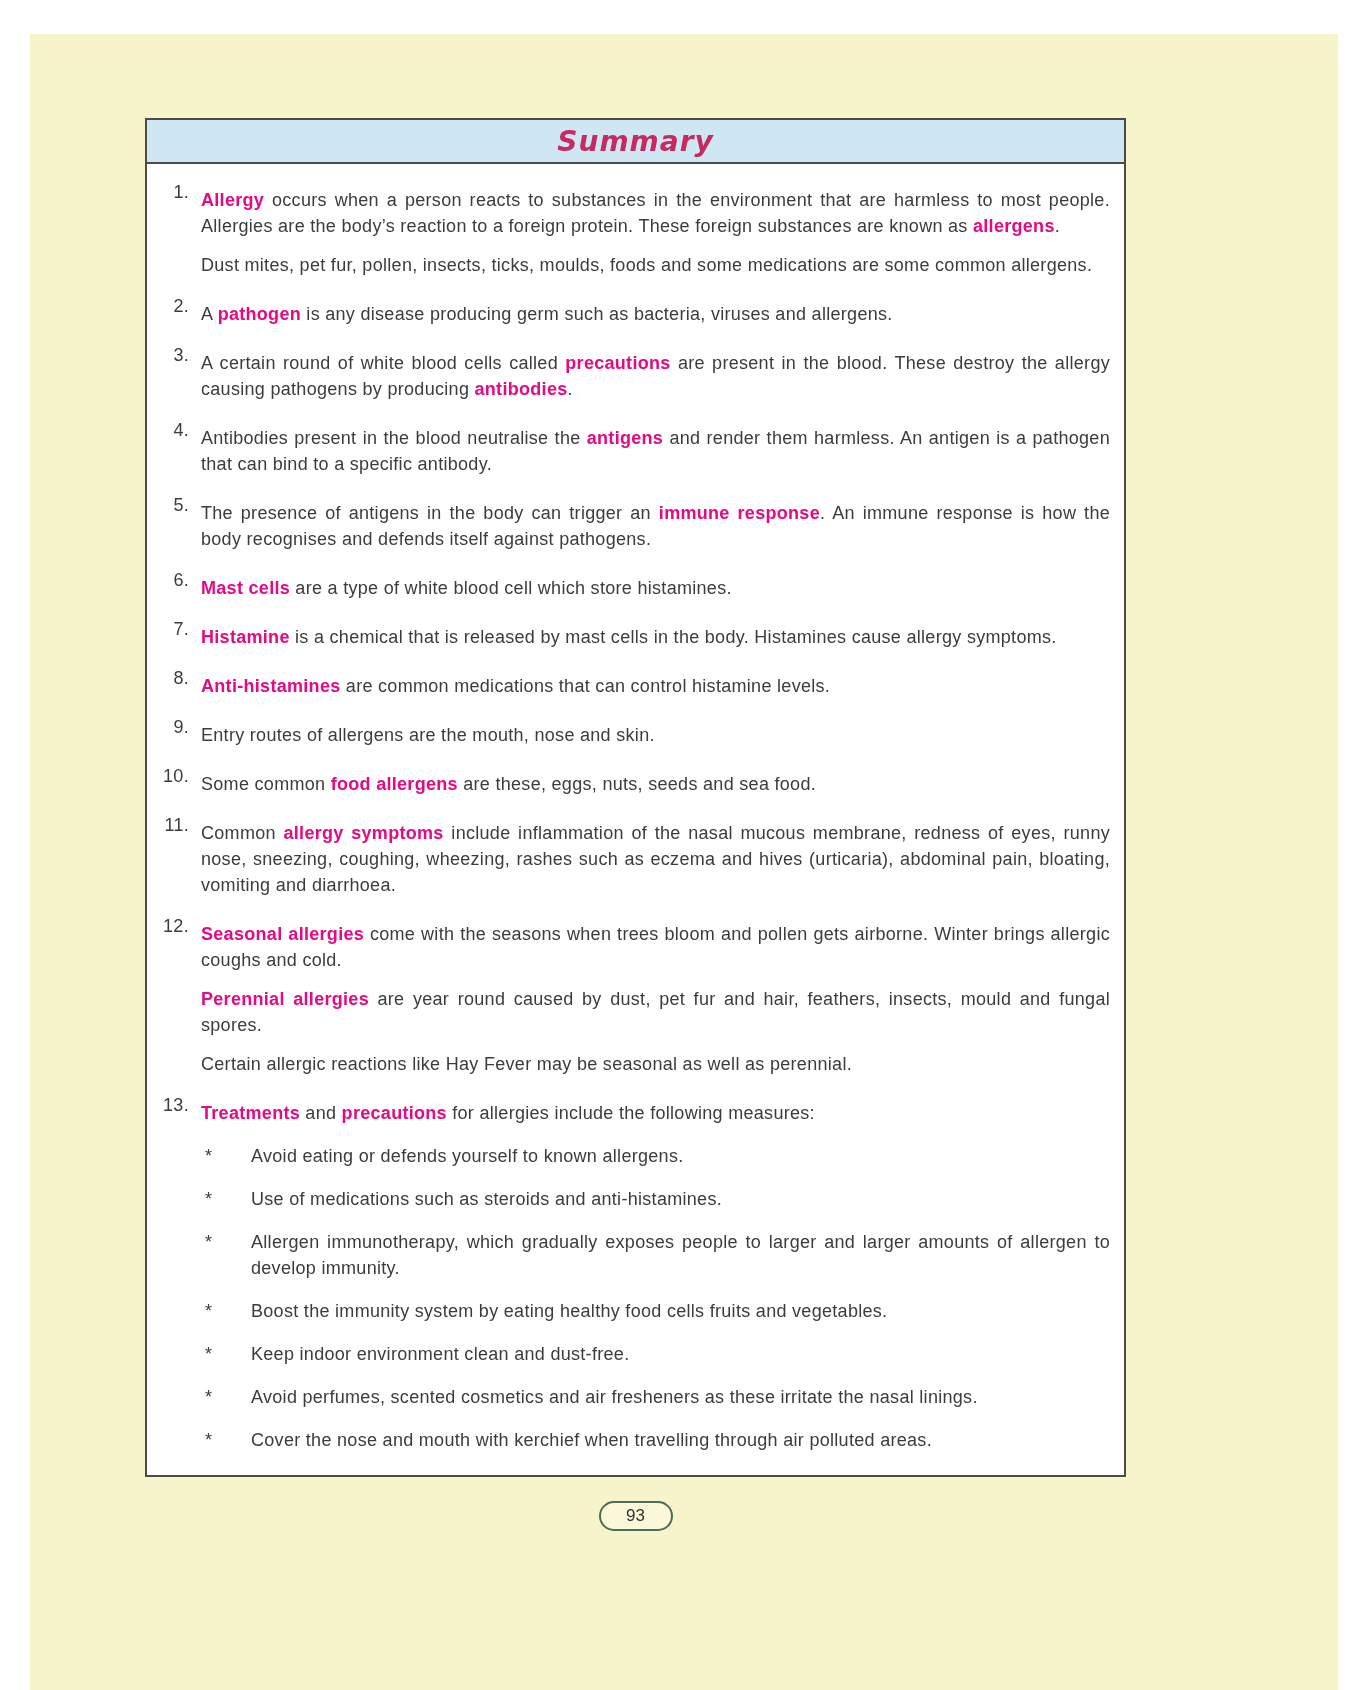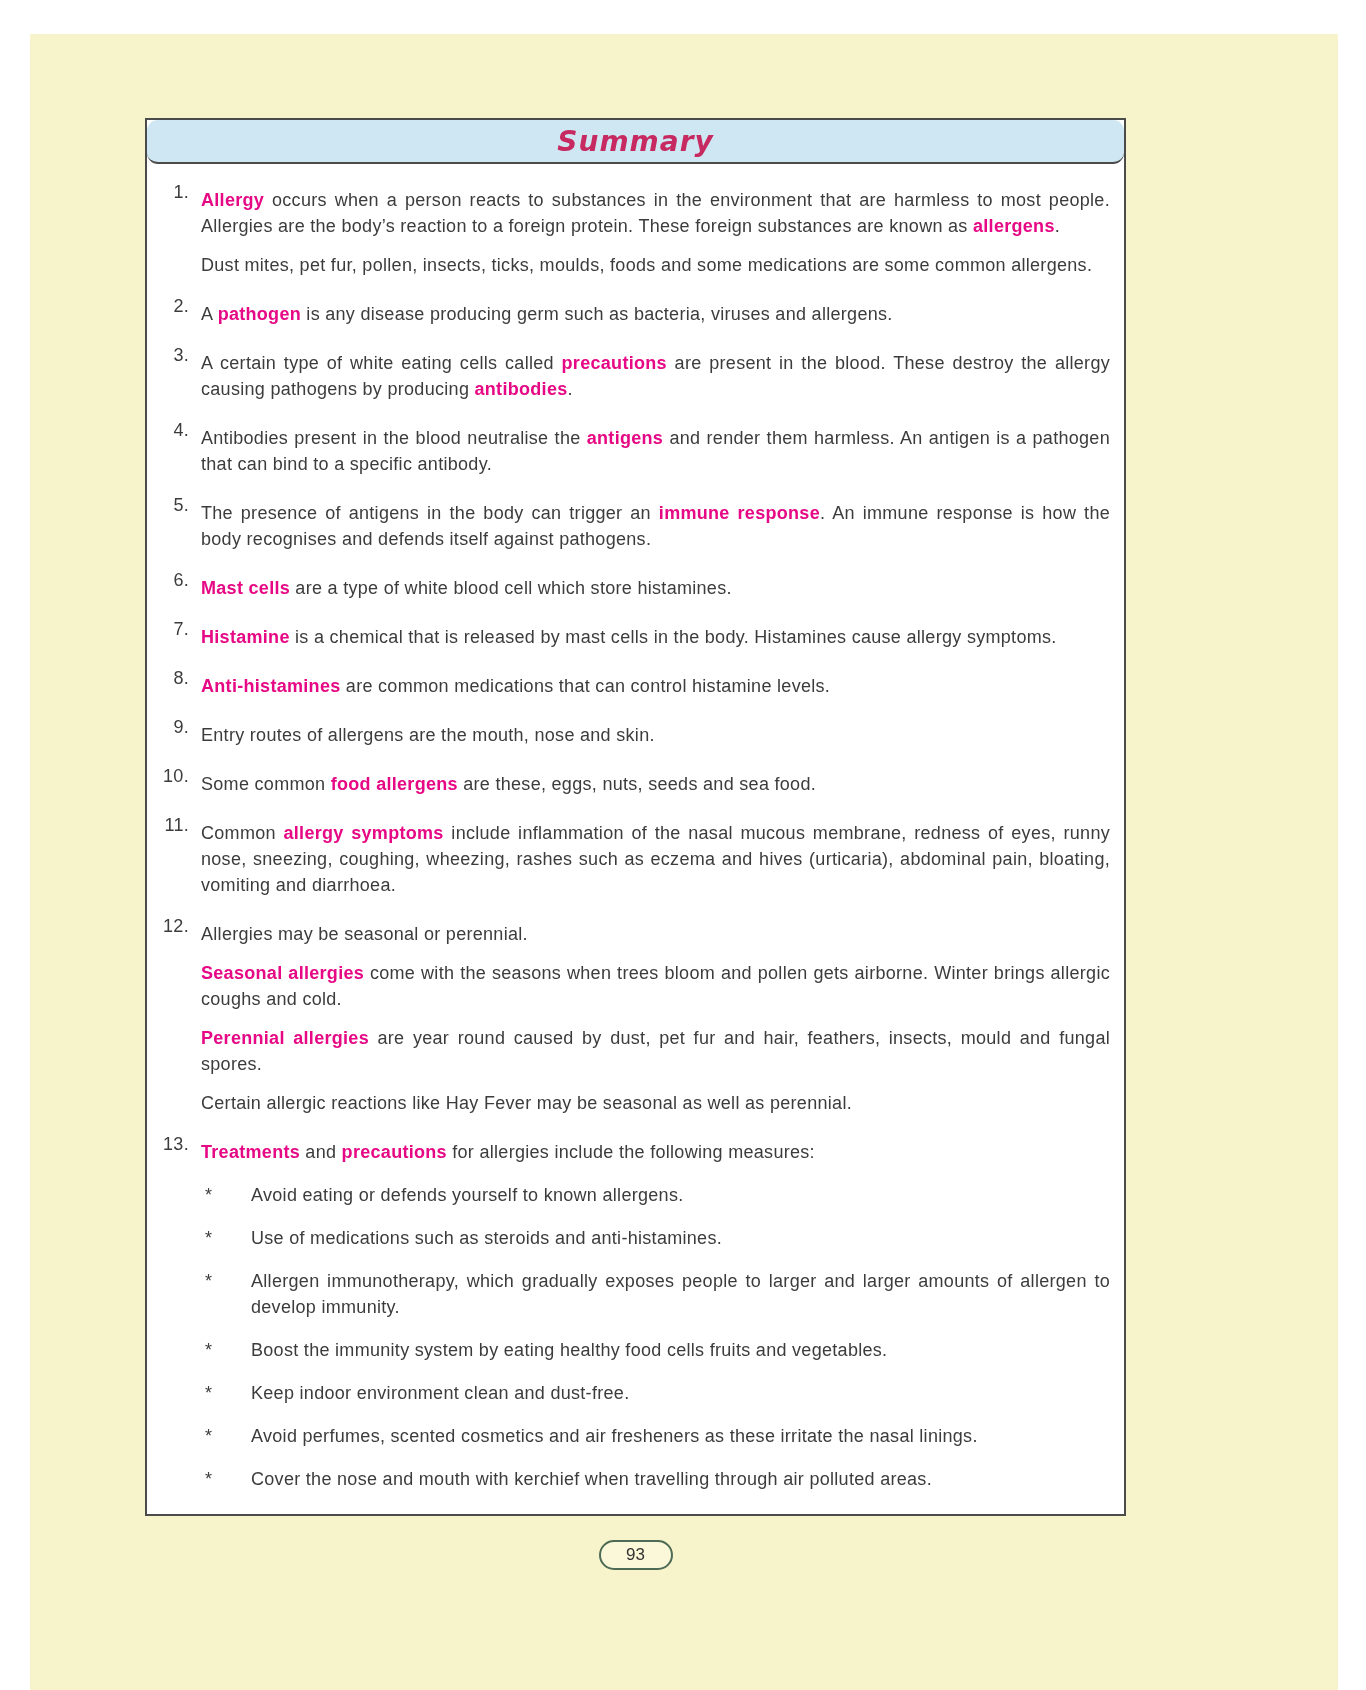--- a/index.html
+++ b/index.html
@@ -22,21 +22,21 @@
   .summary-box {
     border: 2px solid #4b4b4b;
     background: #ffffff;
     box-sizing: border-box;
     width: 981px;
   }
   .summary-header {
     height: 42px;
     background: #cfe7f3;
     border-bottom: 2px solid #4b4b4b;
-    display: flex; align-items: center; justify-content: center; border-radius: 11px;
+    display: flex; align-items: center; justify-content: center;
   }
   .summary-title {
     font-family: "DejaVu Sans", sans-serif;
     font-style: italic;
     font-weight: bold;
     font-size: 28px;
     letter-spacing: 1px;
     color: #c62a60;
   }
   .summary-body {
@@ -95,21 +95,21 @@
           </div>
           <div class="item">
             <div class="num">2.</div>
             <div class="content">
               <p><span>A </span><span class="hl">pathogen</span><span> is any disease producing germ such as bacteria, viruses and allergens.</span></p>
             </div>
           </div>
           <div class="item">
             <div class="num">3.</div>
             <div class="content">
-              <p><span>A certain type of white eating cells called </span><span class="hl">precautions</span><span> are present in the blood. These destroy the allergy causing pathogens by producing </span><span class="hl">antibodies</span><span>.</span></p>
+              <p><span>A certain round of white blood cells called </span><span class="hl">precautions</span><span> are present in the blood. These destroy the allergy causing pathogens by producing </span><span class="hl">antibodies</span><span>.</span></p>
             </div>
           </div>
           <div class="item">
             <div class="num">4.</div>
             <div class="content">
               <p><span>Antibodies present in the blood neutralise the </span><span class="hl">antigens</span><span> and render them harmless. An antigen is a pathogen that can bind to a specific antibody.</span></p>
             </div>
           </div>
           <div class="item">
             <div class="num">5.</div>
@@ -149,21 +149,20 @@
           </div>
           <div class="item">
             <div class="num">11.</div>
             <div class="content">
               <p><span>Common </span><span class="hl">allergy symptoms</span><span> include inflammation of the nasal mucous membrane, redness of eyes, runny nose, sneezing, coughing, wheezing, rashes such as eczema and hives (urticaria), abdominal pain, bloating, vomiting and diarrhoea.</span></p>
             </div>
           </div>
           <div class="item">
             <div class="num">12.</div>
             <div class="content">
-              <p><span>Allergies may be seasonal or perennial.</span></p>
               <p><span class="hl">Seasonal allergies</span><span> come with the seasons when trees bloom and pollen gets airborne. Winter brings allergic coughs and cold.</span></p>
               <p><span class="hl">Perennial allergies</span><span> are year round caused by dust, pet fur and hair, feathers, insects, mould and fungal spores.</span></p>
               <p><span>Certain allergic reactions like Hay Fever may be seasonal as well as perennial.</span></p>
             </div>
           </div>
           <div class="item">
             <div class="num">13.</div>
             <div class="content">
               <p><span class="hl">Treatments</span><span> and </span><span class="hl">precautions</span><span> for allergies include the following measures:</span></p>
               <div class="bullet">

